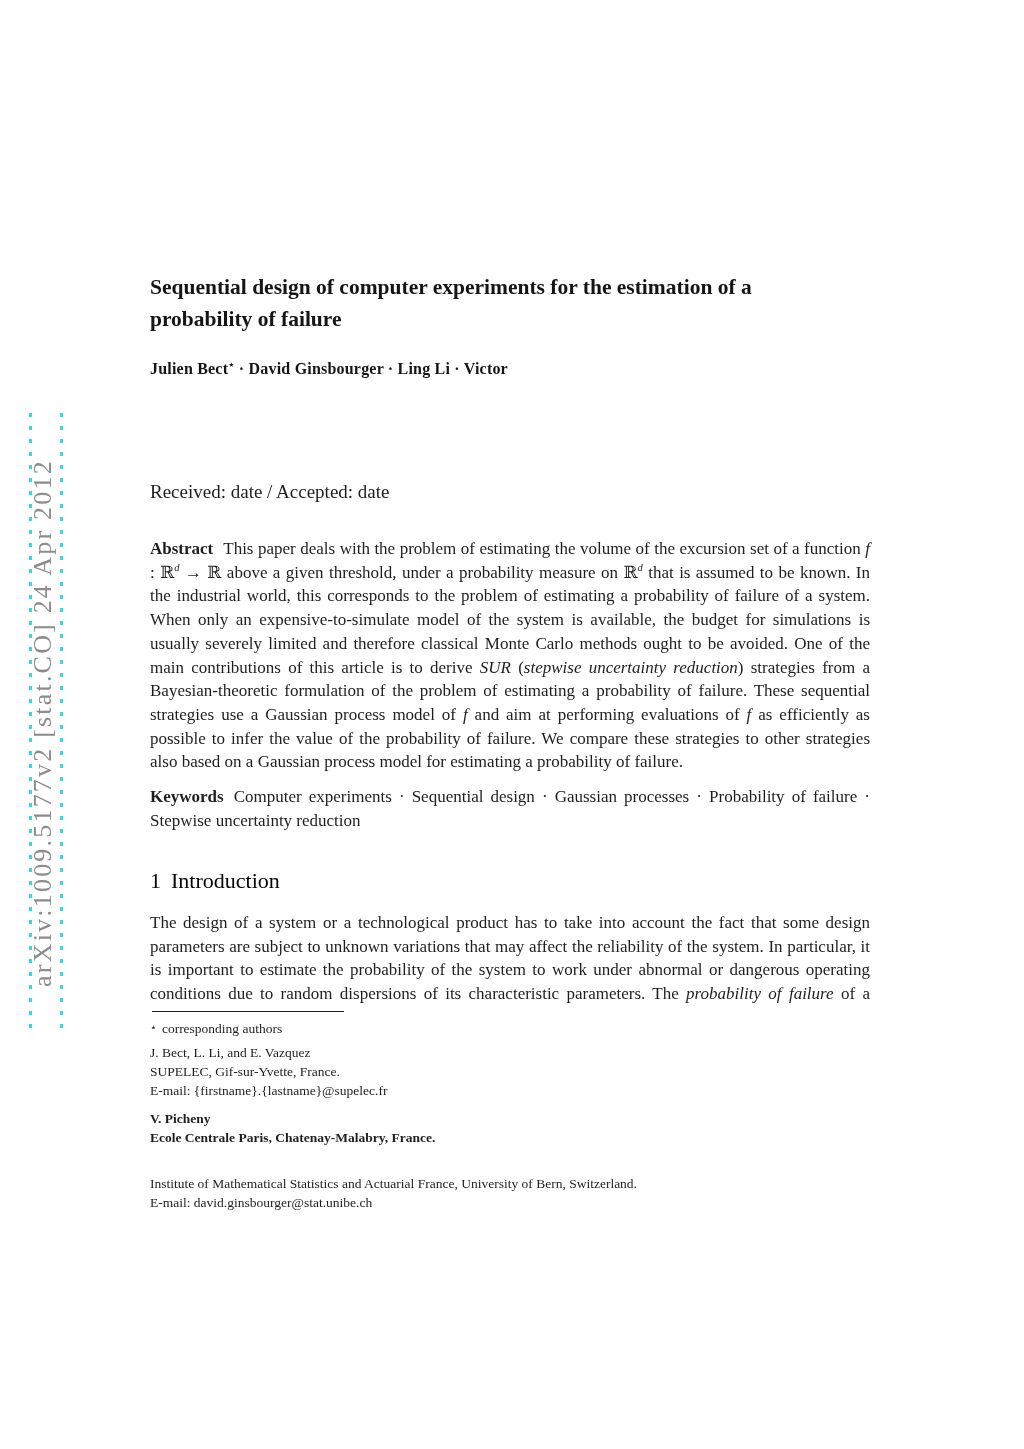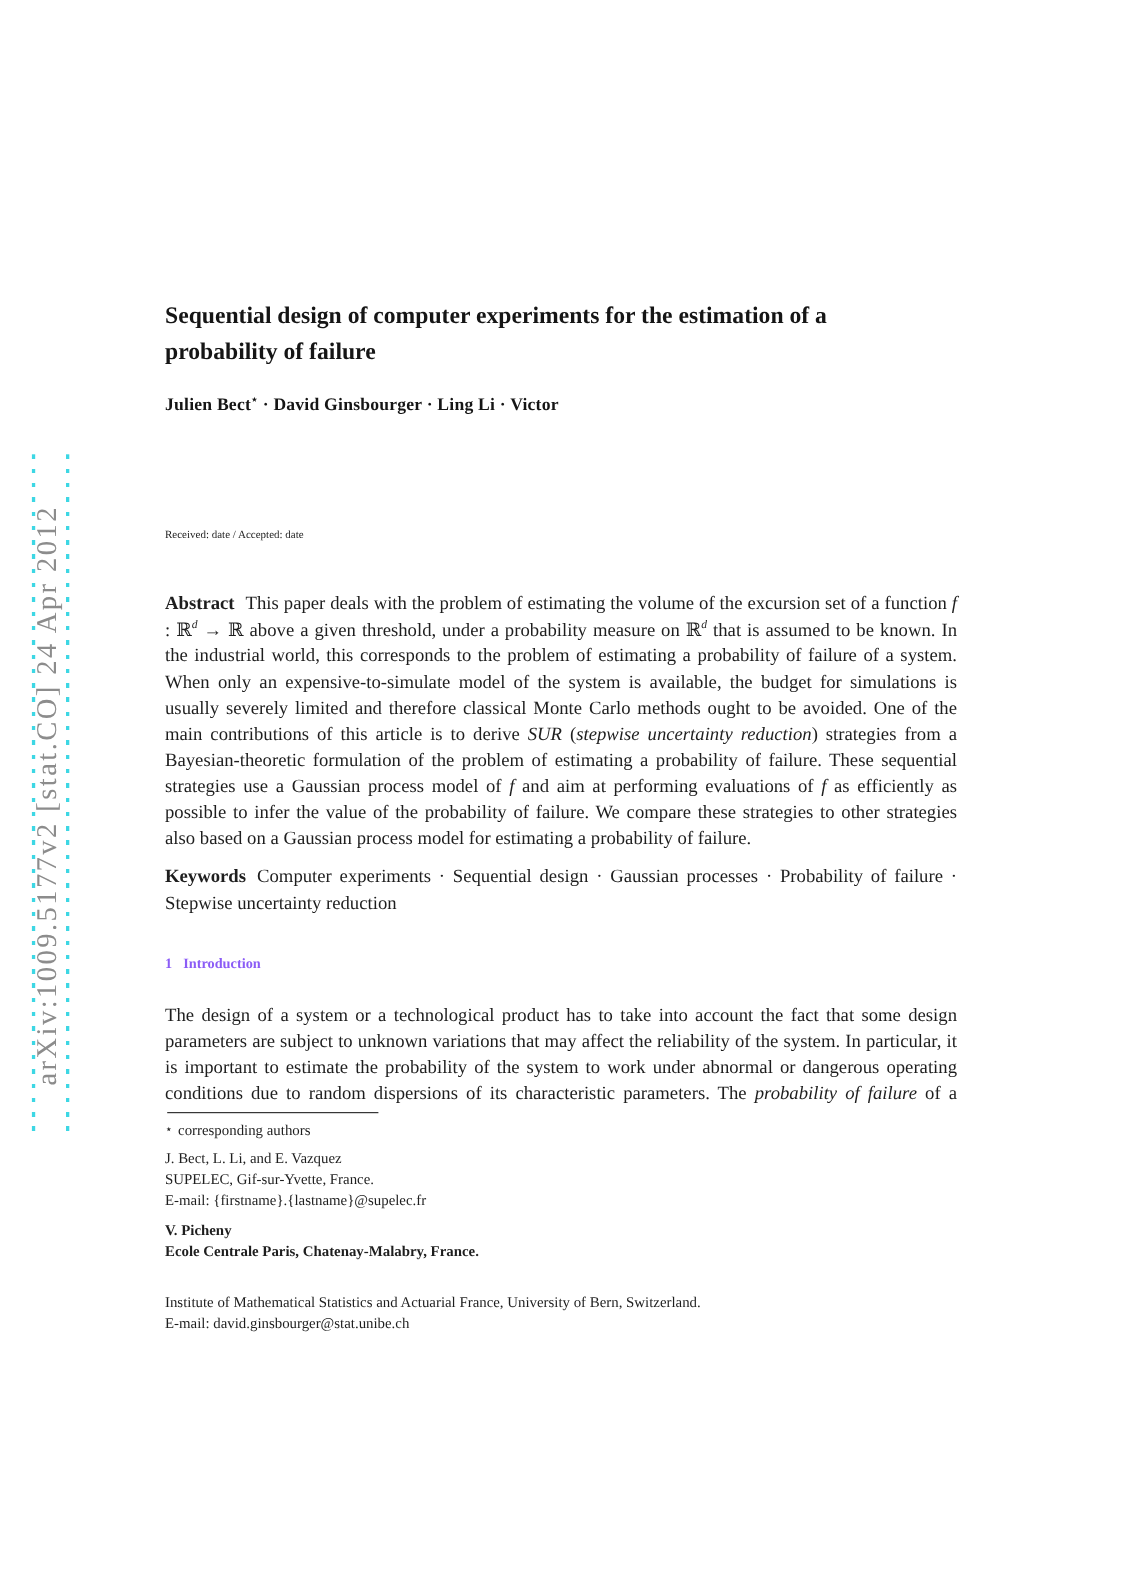--- a/index.html
+++ b/index.html
@@ -52,35 +52,35 @@
   .authors {
     top: 356px;
     font-size: 16px;
     font-weight: bold;
     line-height: 25px;
     color: #151515;
     letter-spacing: 0.2px;
   }
   .received {
     top: 481px;
-    font-size: 10px;
+    font-size: 19px;
   }
   .bodytext {
     font-size: 17px;
     line-height: 23.7px;
     text-align: justify;
   }
   .abstract { top: 537px; }
   .plabel { font-weight: bold; margin-right: 10px; }
   .keywords { top: 785px; }
   .sec-heading {
     top: 868px;
-    font-size: 13px;
-    font-weight: bold;
-    color: #8b5cf6;
+    font-size: 22px;
+    font-weight: normal;
+    color: #000000;
   }
   .sec-num { margin-right: 10px; }
   .intro { top: 911px; text-align-last: justify; }
 
   .fn-rule {
     position: absolute;
     left: 152px;
     top: 1011px;
     width: 192px;
     border-top: 1.6px solid #222222;

